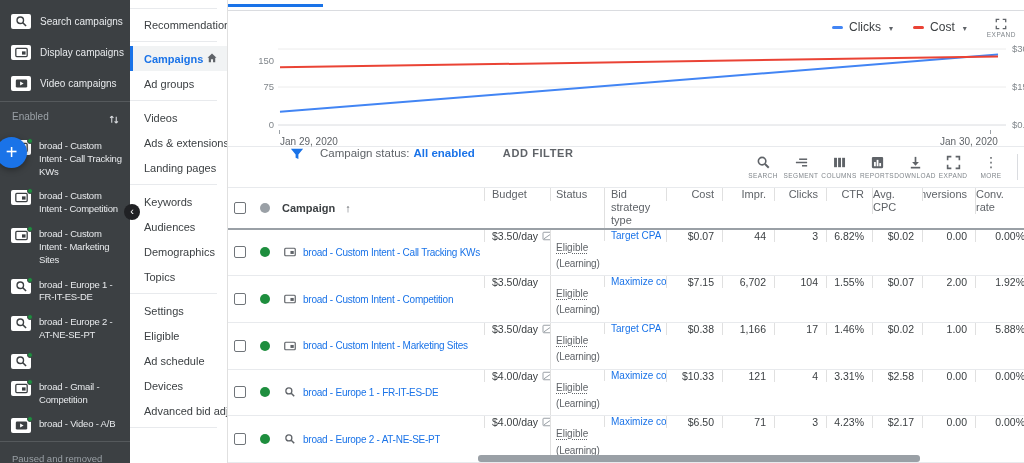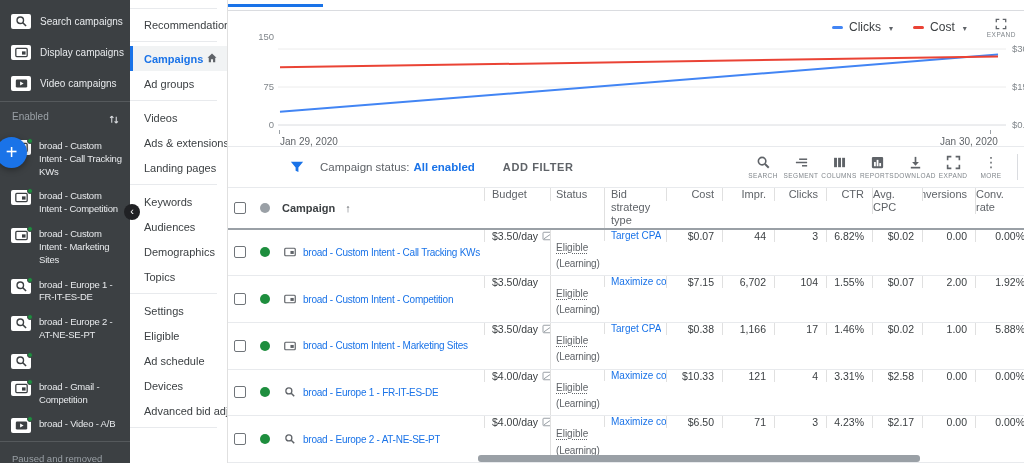--- a/index.html
+++ b/index.html
@@ -46,21 +46,21 @@
   .caret::before{content:"▾";font-size:8px;color:#5f6368;margin-left:2px}
   .expand-chart{display:flex;flex-direction:column;align-items:center;gap:1px;color:#5f6368;cursor:pointer}
   .expand-chart svg{width:12px;height:12px}
   .xp-label{font-size:6.5px;letter-spacing:.5px;color:#80868b}
   .plot{position:absolute;left:50px;top:30px}
   .ytick{position:absolute;width:28px;text-align:right;font-size:9.5px;color:#80868b}
   .ytick-r{position:absolute;left:784px;font-size:9.5px;color:#80868b;white-space:nowrap}
   .xlab{position:absolute;top:125px;font-size:10px;color:#5f6368}
   .tick{position:absolute;width:1px;height:4px;background:#9aa0a6;top:119px}
 
-  .filter-row{display:flex;align-items:center;height:41px;border-bottom:1px solid #e8eaed;padding-left:62px;background:#fff}
+  .filter-row{display:flex;height:41px;border-bottom:1px solid #e8eaed;padding-left:62px;background:#fff}
   .funnel{width:14px;height:14px;margin-right:16px}
   .fchip{font-size:11.5px;color:#5f6368;cursor:pointer}
   .fchip b{color:#1a73e8;font-weight:bold;margin-left:4px}
   .add-filter{font-size:11px;font-weight:bold;letter-spacing:.6px;color:#5f6368;margin-left:28px;cursor:pointer}
   .toolbar{margin-left:auto;display:flex;align-items:center;gap:2px;margin-right:6px}
   .tb-item{width:36px;display:flex;flex-direction:column;align-items:center;gap:2px;color:#5f6368;cursor:pointer}
   .tb-item svg{width:15px;height:15px}
   .tb-label{font-size:6.5px;letter-spacing:.4px;color:#80868b}
   .tb-div{width:1px;height:26px;background:#dadce0;margin-left:6px}
   .more-glyph{font-size:14px;line-height:15px;color:#5f6368}
@@ -359,21 +359,21 @@
           <span class="caret"></span>
         </div>
         <div class="expand-chart">
           <svg viewBox="0 0 14 14">
               <path d="M1.5 5 V1.5 H5 M9 1.5 H12.5 V5 M12.5 9 V12.5 H9 M5 12.5 H1.5 V9" fill="none" stroke="currentColor" stroke-width="1.5"></path>
             </svg>
           <span class="xp-label">EXPAND</span>
         </div>
       </div>
 
-      <span class="ytick" style="left:18px;top:20px">150</span>
+      <span class="ytick" style="left:18px;top:44px">150</span>
       <span class="ytick" style="left:18px;top:70px">75</span>
       <span class="ytick" style="left:18px;top:108px">0</span>
       <span class="ytick-r" style="top:32px">$30.00</span>
       <span class="ytick-r" style="top:70px">$15.00</span>
       <span class="ytick-r" style="top:108px">$0.00</span>
 
       <svg id="plot" class="plot" width="728" height="92">
         <line x1="0" y1="8" x2="728" y2="8" stroke="#ececec" stroke-width="1"></line>
         <line x1="0" y1="46" x2="728" y2="46" stroke="#ececec" stroke-width="1"></line>
         <line x1="0" y1="84" x2="728" y2="84" stroke="#dadce0" stroke-width="1"></line>

